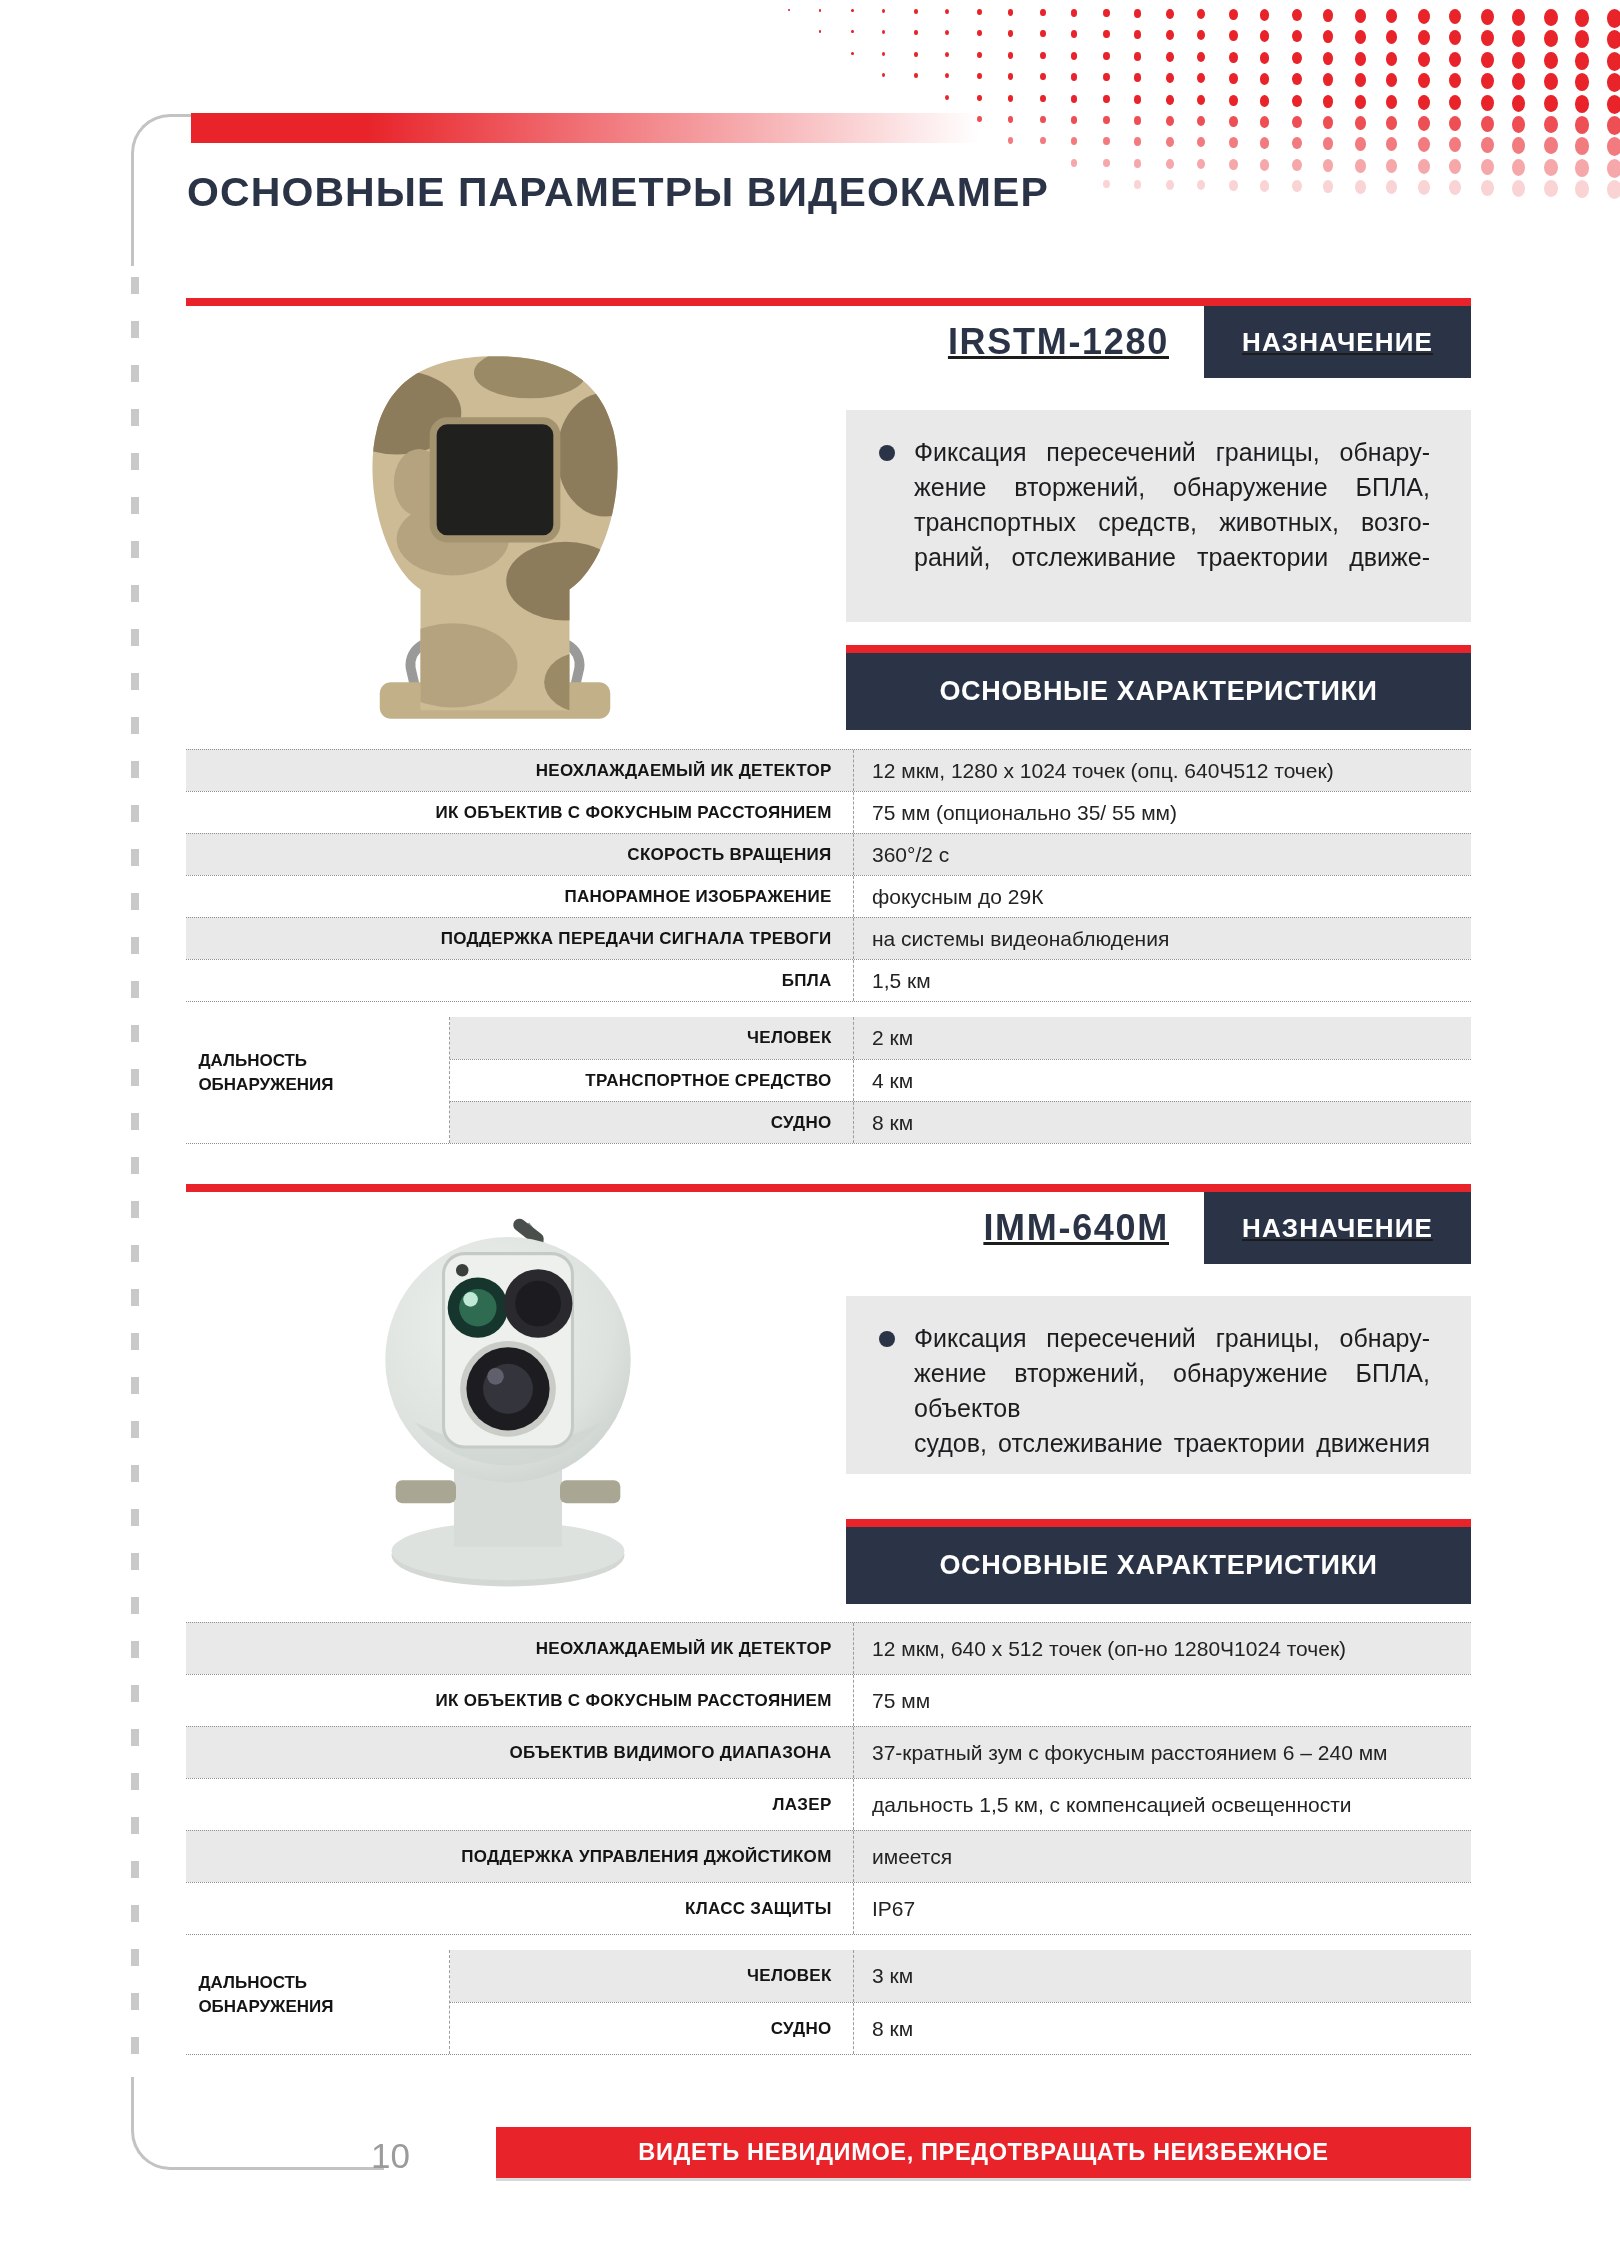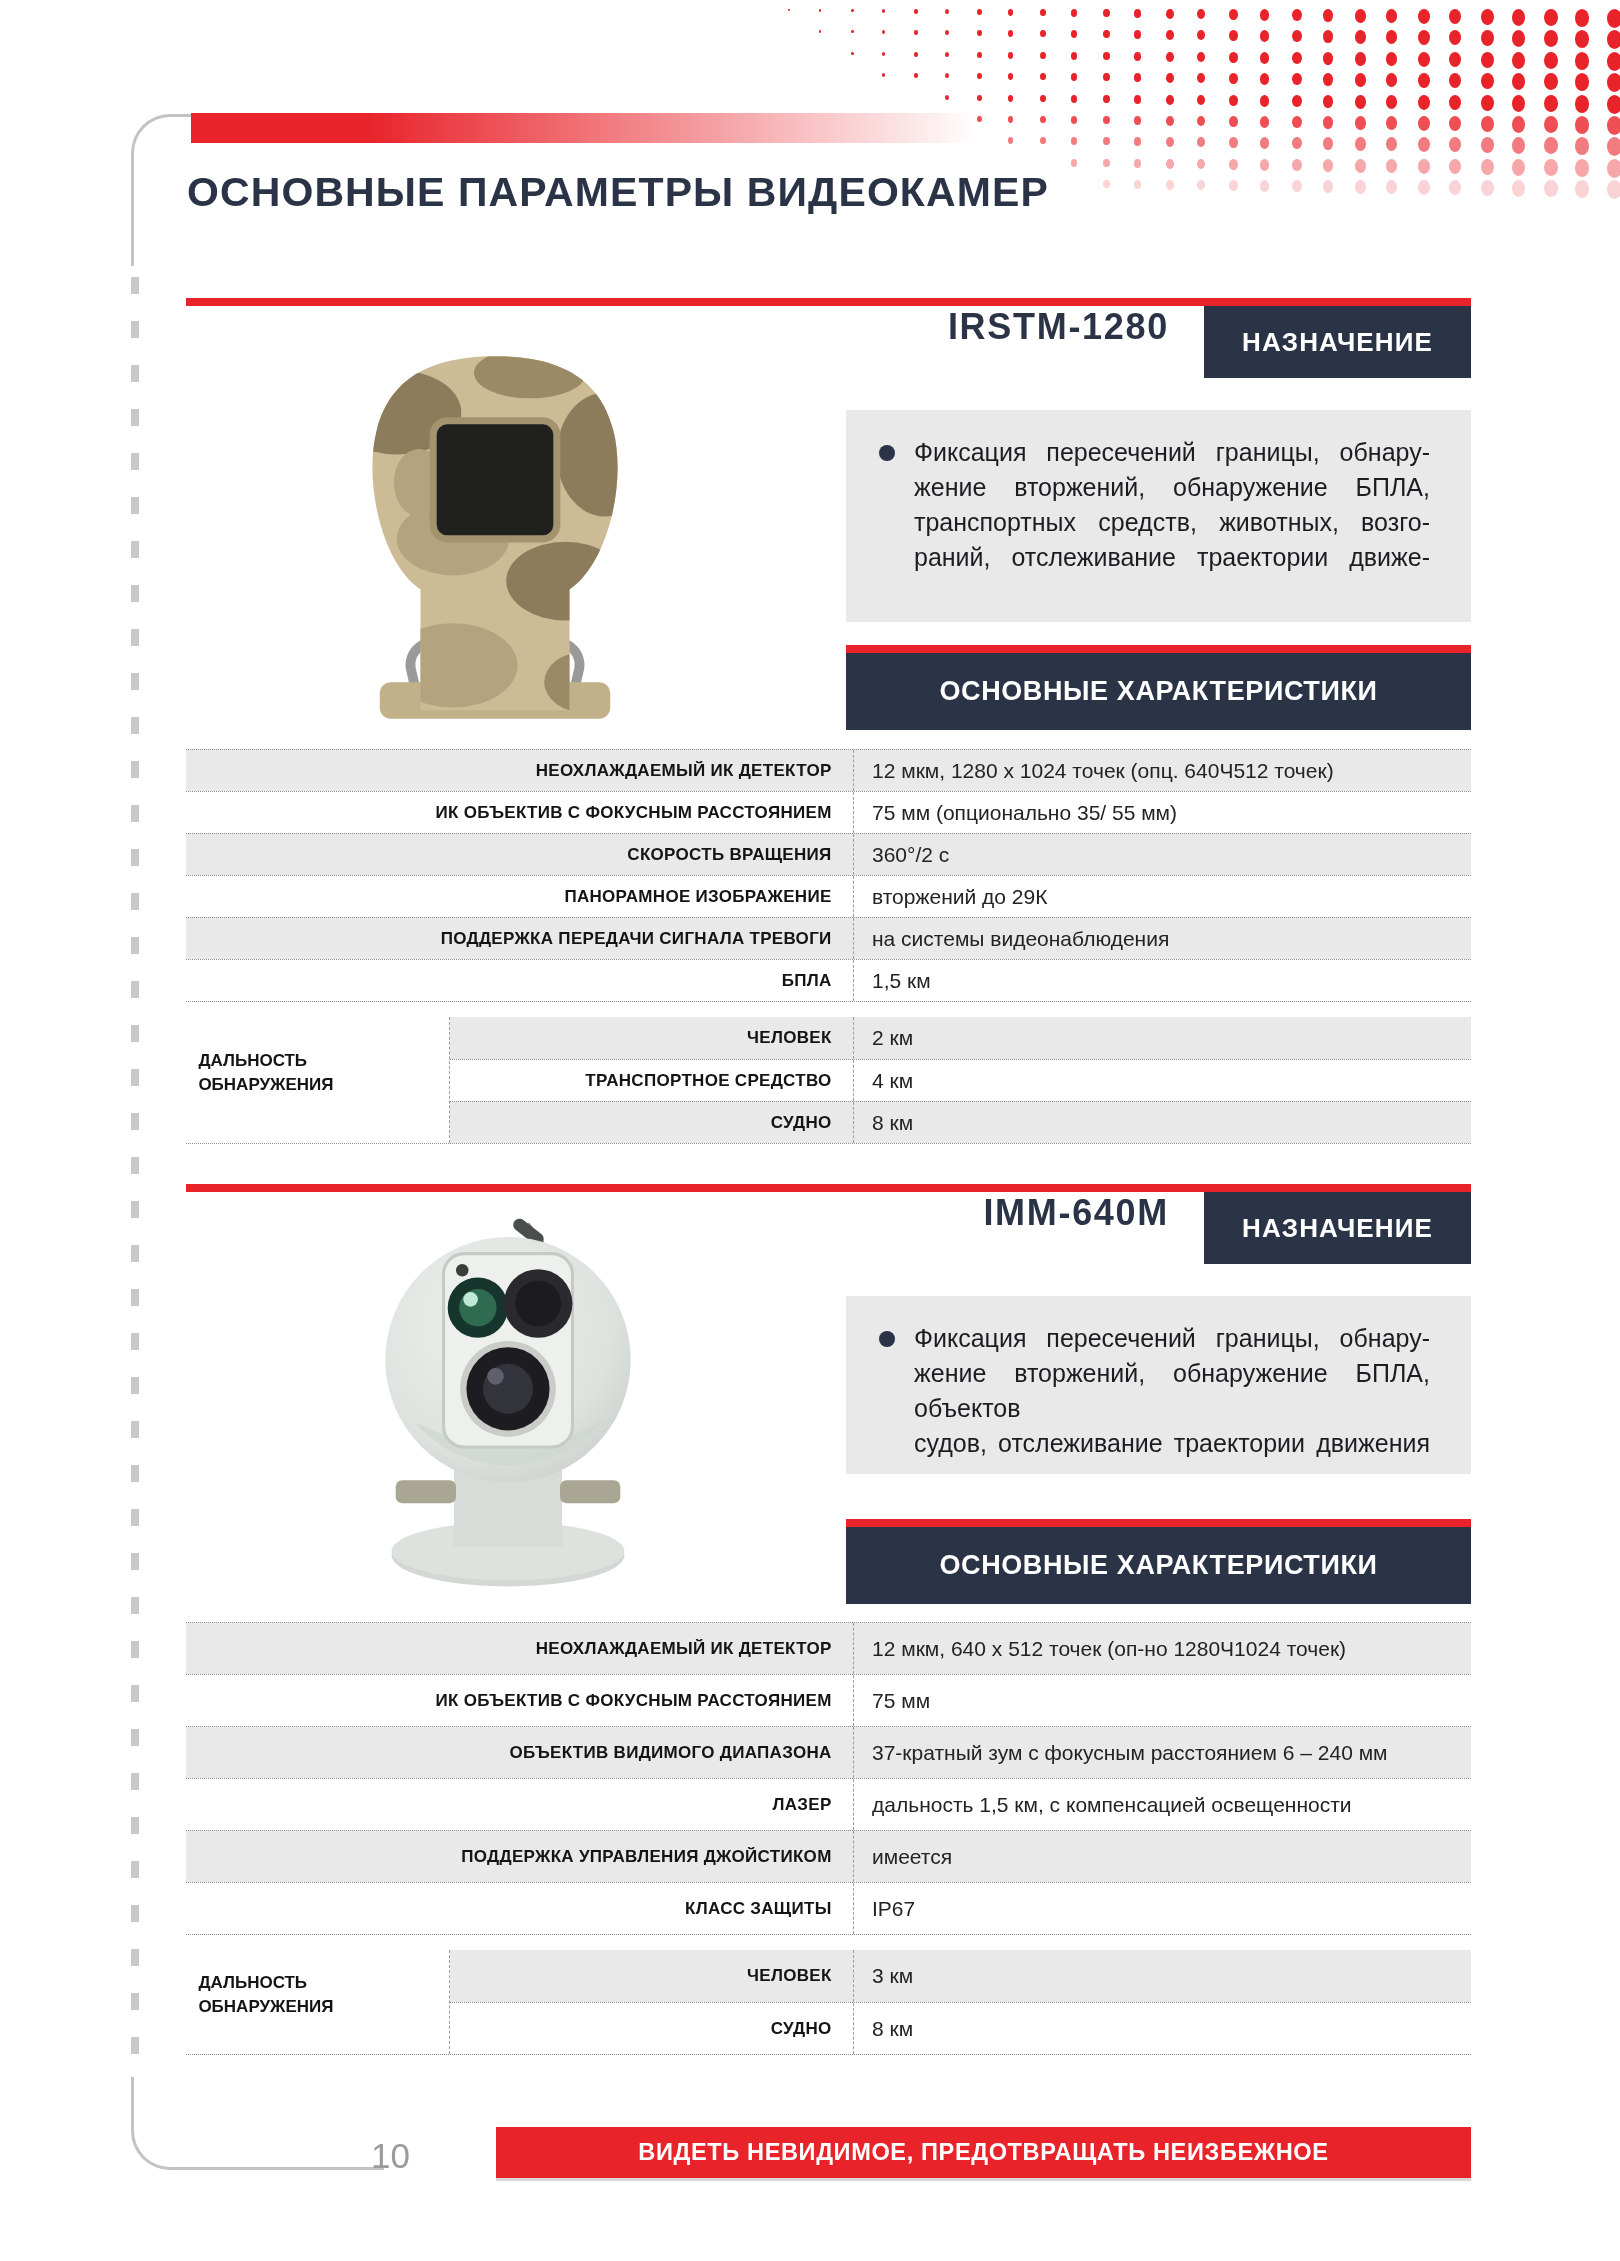--- a/index.html
+++ b/index.html
@@ -31,21 +31,21 @@
   
   .page-title{
     position:absolute; left:187px; top:169px; width:1283px;
     font-size:41px; font-weight:bold; letter-spacing:1.1px; color:var(--navy);
   }
   .section-rule{
     position:absolute; left:186px; width:1285px; height:7.9px; background:var(--red);
   }
   .model-band{
     position:absolute; left:846px; width:625px; height:72px;
-    display:flex; 
+    display:flex; align-items:center;text-decoration:underline;
   }
   .model-name{
     flex:1; text-align:right; padding-right:35px;
     font-size:36px; font-weight:bold; letter-spacing:1.7px; color:var(--navy);
   }
   .badge{
     width:267px; height:72px; background:var(--navy); color:#ffffff;
     display:flex; align-items:center; justify-content:center;
     font-size:26px; font-weight:bold; letter-spacing:1.1px;
   }
@@ -392,21 +392,21 @@
     <div class="srow">
       <div class="lbl">ИК ОБЪЕКТИВ С ФОКУСНЫМ РАССТОЯНИЕМ</div>
       <div class="val">75 мм (опционально 35/ 55 мм)</div>
     </div>
     <div class="srow gray">
       <div class="lbl">СКОРОСТЬ ВРАЩЕНИЯ</div>
       <div class="val">360°/2 с</div>
     </div>
     <div class="srow">
       <div class="lbl">ПАНОРАМНОЕ ИЗОБРАЖЕНИЕ</div>
-      <div class="val">вторжений до 29К</div>
+      <div class="val">фокусным до 29К</div>
     </div>
     <div class="srow gray">
       <div class="lbl">ПОДДЕРЖКА ПЕРЕДАЧИ СИГНАЛА ТРЕВОГИ</div>
       <div class="val">на системы видеонаблюдения</div>
     </div>
     <div class="srow">
       <div class="lbl">БПЛА</div>
       <div class="val">1,5 км</div>
     </div>
     <div class="group">

